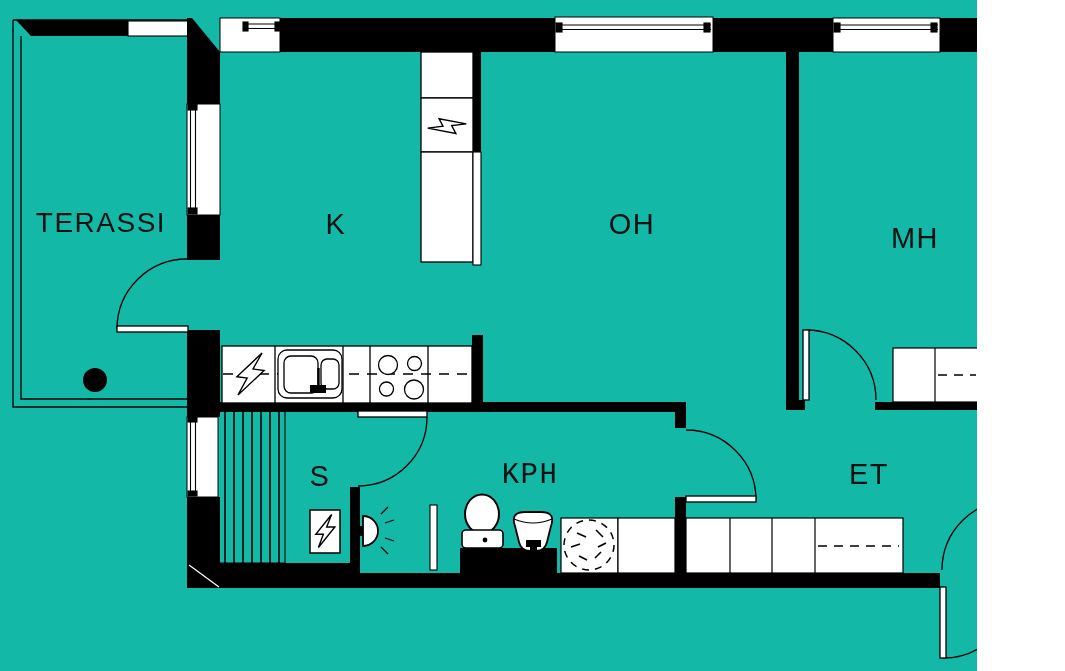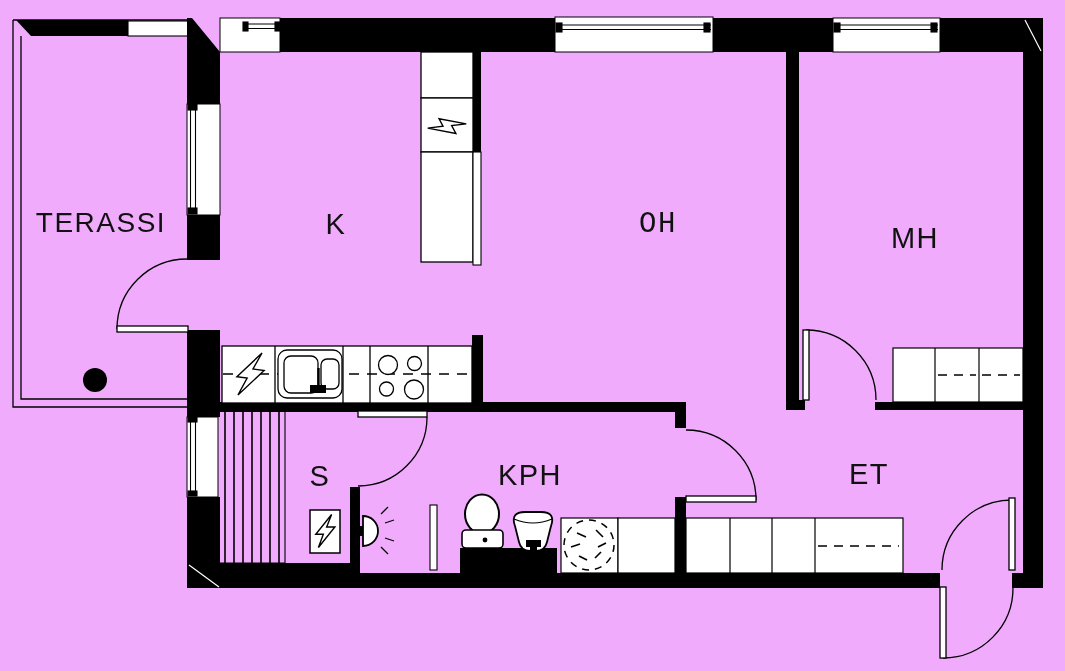--- a/index.html
+++ b/index.html
@@ -1,19 +1,19 @@
 <!DOCTYPE html>
 <html><head>
 <meta charset="utf-8">
 <style>
   html,body{margin:0;padding:0;background:#ffffff;}
   .plan{
     position:relative;
-    width:1065px;height:671px;
-    background:#f0abfc;
+    width:977px;height:671px;
+    background:#14b8a6;
     font-family:"Liberation Sans", sans-serif;
     overflow:hidden;
   }
   .plan svg{position:absolute;left:0;top:0;}
   .room-label{
     position:absolute;
     transform:translate(-50%,-50%);
     font-size:29px;
     color:#111111;
     letter-spacing:1.5px;
@@ -250,18 +250,18 @@
       <rect x="893" y="348" width="130" height="54"></rect>
       <line x1="935" y1="348" x2="935" y2="402"></line>
       <line x1="979" y1="348" x2="979" y2="402"></line>
       <line x1="938" y1="375" x2="976" y2="375" stroke-dasharray="9 7" stroke-width="1.4"></line>
       <line x1="982" y1="375" x2="1020" y2="375" stroke-dasharray="9 7" stroke-width="1.4"></line>
     </g>
   </svg>
 
   <div class="room-label" style="left:101px;top:223px;font-size:28px;">TERASSI</div>
   <div class="room-label" style="left:336px;top:224px;">K</div>
-  <div class="room-label" style="left:658px;top:224px;font-family:Liberation Mono, monospace;">OH</div>
+  <div class="room-label" style="left:632px;top:224px;">OH</div>
   <div class="room-label" style="left:915px;top:238px;">MH</div>
   <div class="room-label" style="left:320px;top:476px;">S</div>
-  <div class="room-label" style="left:530px;top:475px;">KPH</div>
+  <div class="room-label" style="left:530px;top:475px;font-family:Liberation Mono, monospace;">KPH</div>
   <div class="room-label" style="left:869px;top:474px;text-align:center;">ET</div>
 </div>
 
 </body></html>

